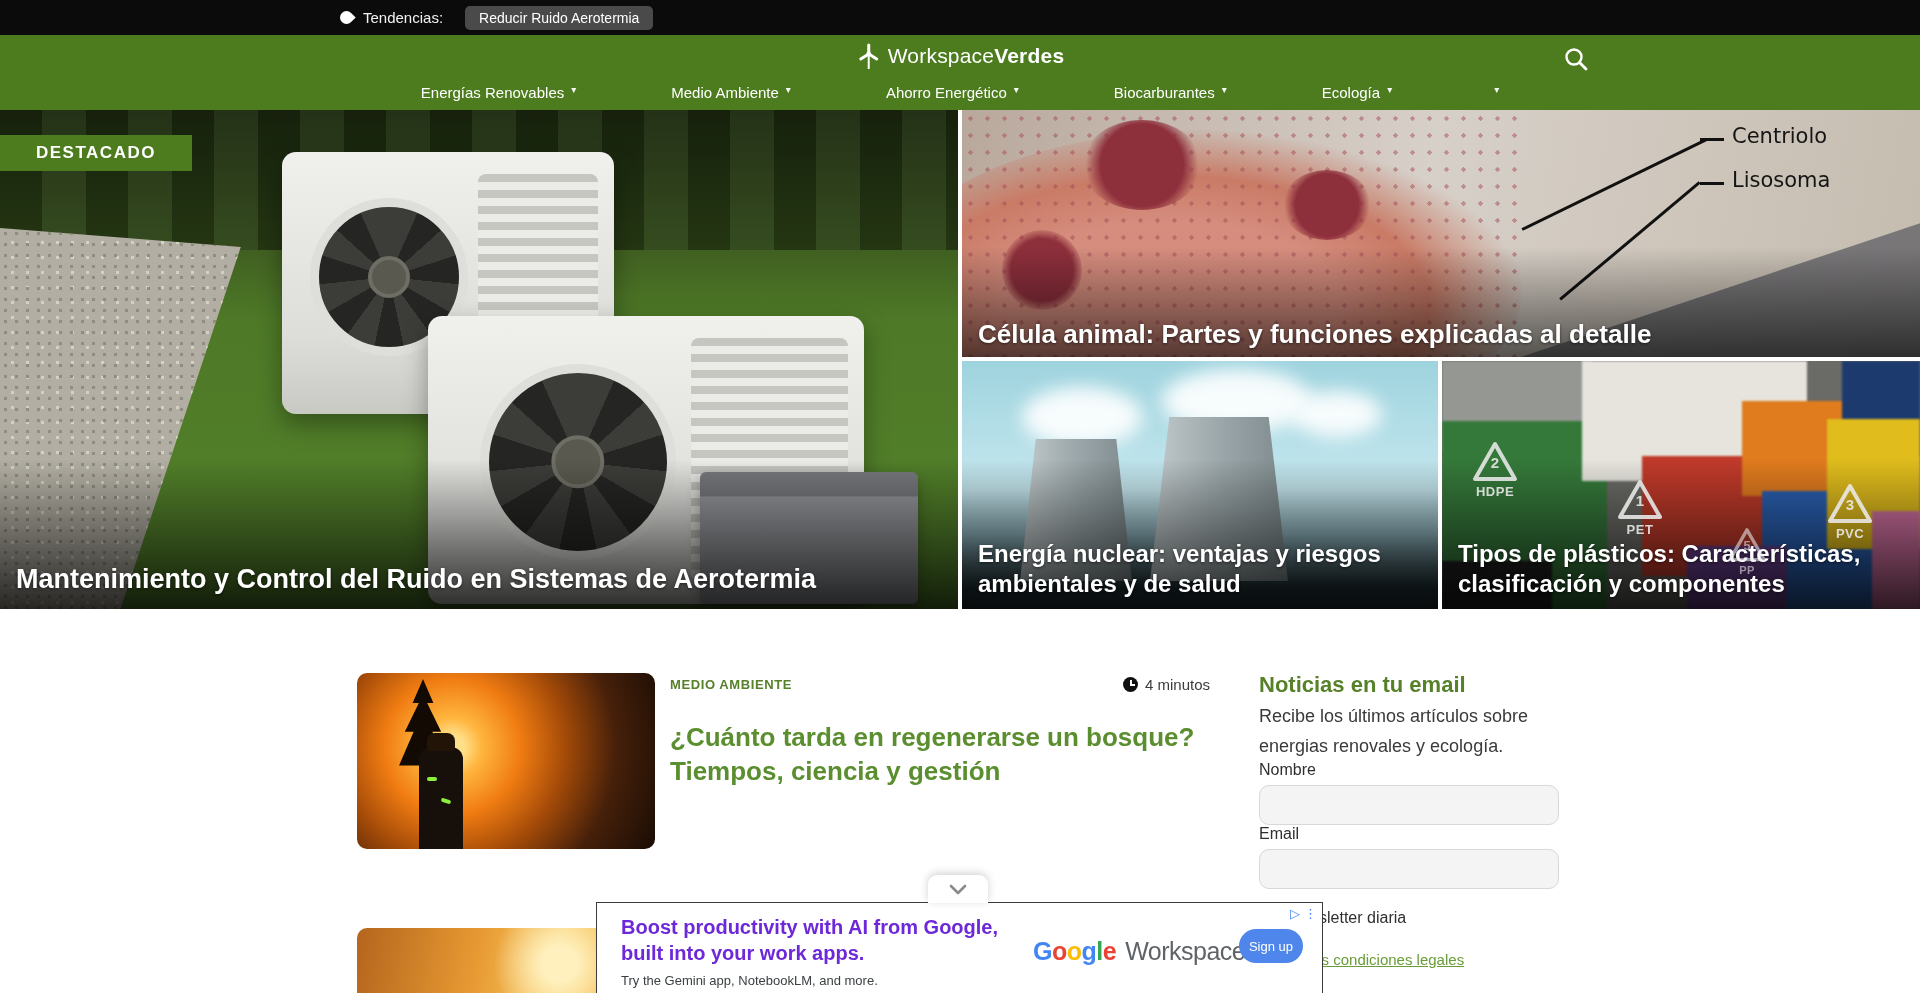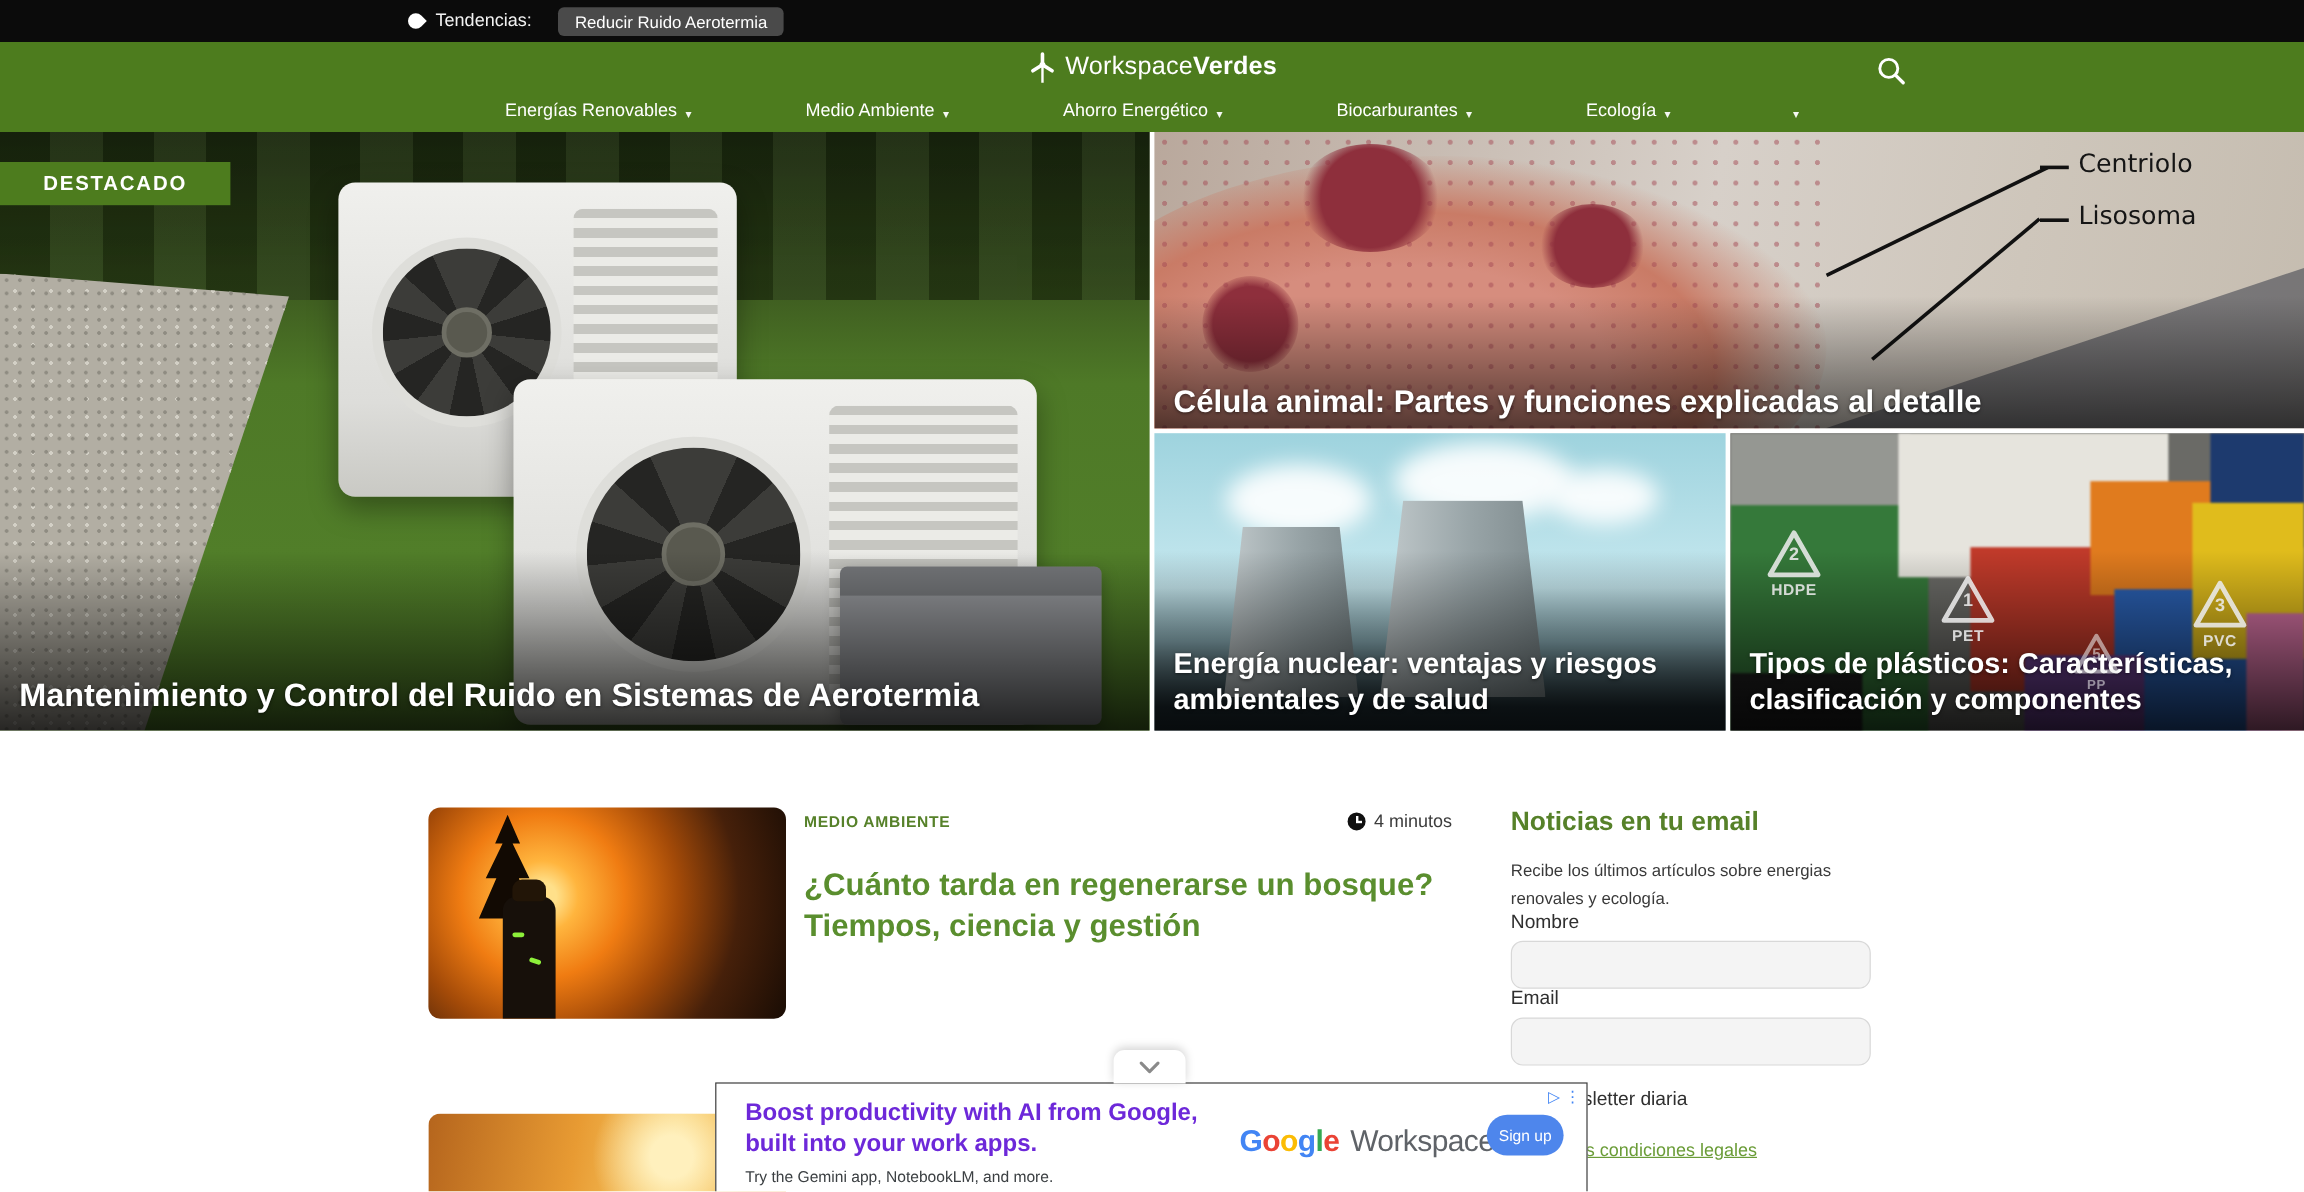--- a/index.html
+++ b/index.html
@@ -14,21 +14,21 @@
   .trend-label { font-size:15px; color:#f2f2f2; }
   .trend-chip { margin-left:22px; background:#4a4a4a; color:#fff; font-size:14px; padding:4px 14px; border-radius:5px; cursor:pointer; }
 
   
   .header { position:absolute; left:0; top:35px; width:1920px; height:75px; background:#4d7c1e; }
   .logo { position:absolute; left:50%; top:7px; transform:translateX(-50%); display:flex; align-items:center; gap:6px; color:#fff; cursor:pointer; }
   .logo-text { font-size:21px; letter-spacing:.2px; }
   .logo-text b { font-weight:700; }
   .search-btn { position:absolute; right:330px; top:10px; width:28px; height:28px; cursor:pointer; }
   .nav { position:absolute; left:0; right:0; bottom:9px; display:flex; justify-content:center; gap:95px; }
-  .nav-item { color:#fff; font-size:15px; display:flex; align-items:flex-end; gap:7px; cursor:pointer; white-space:nowrap; }
+  .nav-item { color:#fff; font-size:15px; display:flex; align-items:flex-start; gap:7px; cursor:pointer; white-space:nowrap; }
   .caret { font-size:10px; opacity:.95; }
 
   
   .hero { position:absolute; left:0; top:110px; width:1920px; height:499px; background:#fff; }
   .hcard { position:absolute; overflow:hidden; cursor:pointer; }
   .shade { position:absolute; left:0; right:0; bottom:0; height:150px;
            background:linear-gradient(180deg, rgba(0,0,0,0) 0%, rgba(0,0,0,.78) 100%); }
   .htitle { position:absolute; left:0; right:0; bottom:9px; padding:0 16px; color:#fff; font-weight:700;
             line-height:1.28; text-shadow:0 1px 3px rgba(0,0,0,.55); }
   .badge { position:absolute; left:0; top:25px; background:#4d7c1e; color:#fff; font-size:17px; font-weight:700;
@@ -130,21 +130,21 @@
   .a-title { margin-top:28px; color:#5a8e2e; font-size:26px; font-weight:700; line-height:1.3; cursor:pointer; }
   .a-excerpt { margin-top:13px; color:#3f3f3f; font-size:16px; line-height:1.55; }
   .a-author { margin-top:16px; display:flex; align-items:center; gap:9px; cursor:pointer; }
   .avatar { width:26px; height:26px; border-radius:50%;
     background:radial-gradient(circle at 35% 35%, #c9a07a 0 38%, #6b4a35 68%, #33241c 100%); border:1px solid #999; }
   .a-name { color:#5a8e2e; font-size:14px; font-weight:700; }
 
   
   .sidebar { position:absolute; left:1259px; top:63px; width:310px; }
   .nl-title { color:#568129; font-size:22px; font-weight:700; }
-  .nl-desc { margin-top:16px; color:#3a3a3a; font-size:14px; line-height:1.65; width:300px; }
+  .nl-desc { margin-top:4px; color:#3a3a3a; font-size:18px; line-height:1.65; width:300px; }
   .nl-label { margin-top:20px; color:#2f2f2f; font-size:16px; }
   .nl-input { display:block; margin-top:6px; width:300px; height:40px; background:#f4f4f4;
     border:1px solid #d8d8d8; border-radius:10px; outline:none; padding:0 12px; font-size:15px; }
   .nl-label2 { margin-top:12px; }
   .check-row { margin-top:20px; display:flex; align-items:center; gap:10px; color:#2f2f2f; font-size:16px; }
   .check-row input { width:18px; height:18px; }
   .nl-legal { margin-top:24px; color:#6a9c37; font-size:15px; text-decoration:underline; cursor:pointer; display:inline-block; }
 
   
   .ad-tab { position:absolute; left:928px; top:875px; width:60px; height:28px; background:#fff; z-index:61;

